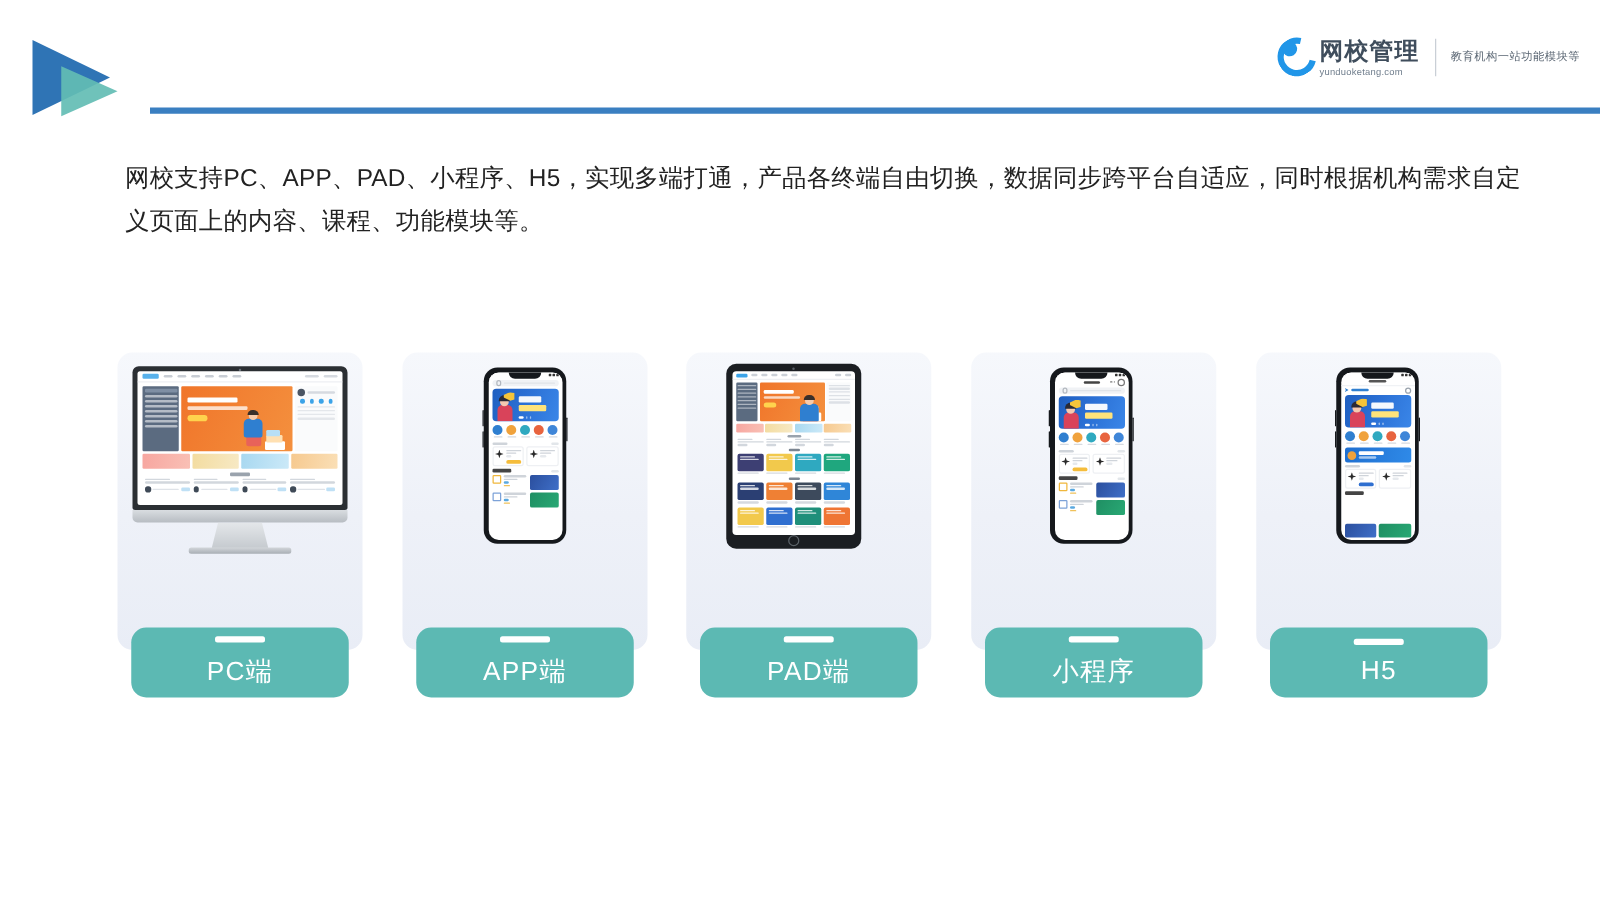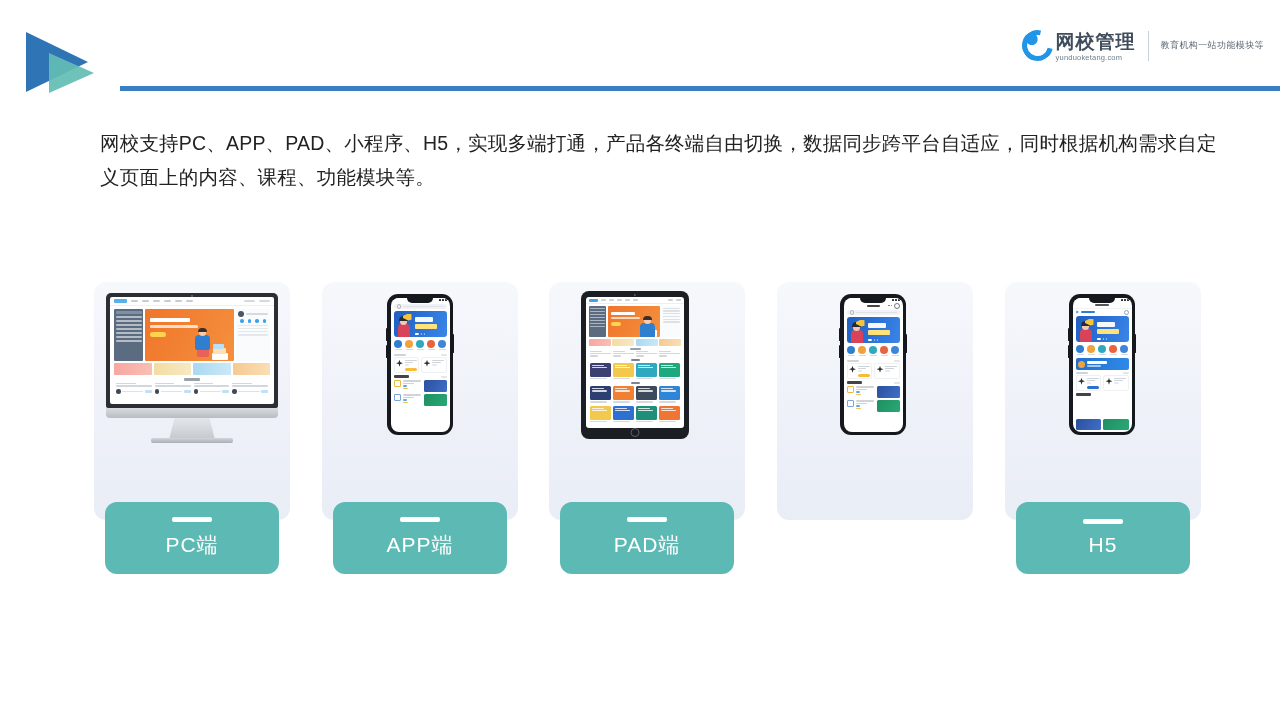--- a/index.html
+++ b/index.html
@@ -42,21 +42,21 @@
   
   .cards{position:absolute;left:94px;top:282px;width:1120px;height:292px;}
   .card{position:absolute;top:0;width:196px;height:238px;border-radius:12px;
     background:linear-gradient(180deg,#f6f8fc 0%,#eef1f8 55%,#e9edf6 100%);}
   .card:nth-child(1){left:0;}
   .card:nth-child(2){left:228px;}
   .card:nth-child(3){left:455px;}
   .card:nth-child(4){left:683px;}
   .card:nth-child(5){left:911px;}
 
-  .label{position:absolute;top:220px;width:174px;height:72px;border-radius:12px;
+  .label{position:absolute;top:220px;width:174px;height:56px;border-radius:12px;
     background:#5cb9b3;display:flex;flex-direction:column;align-items:center;justify-content:center;}
   .label:nth-of-type(1){}
   .lbl-dash{width:40px;height:5px;background:#ffffff;border-radius:2px;margin-bottom:9px;}
   .lbl-txt{font-size:21px;color:#ffffff;letter-spacing:1px;}
 
   .l1{left:11px;} .l2{left:239px;} .l3{left:466px;} .l4{left:694px;} .l5{left:922px;}
 
   
   .imac{position:absolute;left:12px;top:11px;width:172px;height:150px;}
   .imac-body{position:absolute;left:0;top:0;width:172px;height:115px;background:#2b2f33;
@@ -907,19 +907,23 @@
       <div class="lbl-txt">PC端</div>
     </div>
     <div class="label l2">
       <div class="lbl-dash"></div>
       <div class="lbl-txt">APP端</div>
     </div>
     <div class="label l3">
       <div class="lbl-dash"></div>
       <div class="lbl-txt">PAD端</div>
     </div>
+    <div class="label l4">
+      <div class="lbl-dash"></div>
+      <div class="lbl-txt">小程序</div>
+    </div>
     <div class="label l5">
       <div class="lbl-dash"></div>
       <div class="lbl-txt">H5</div>
     </div>
 
   </div>
 </div>
 
 </body></html>

